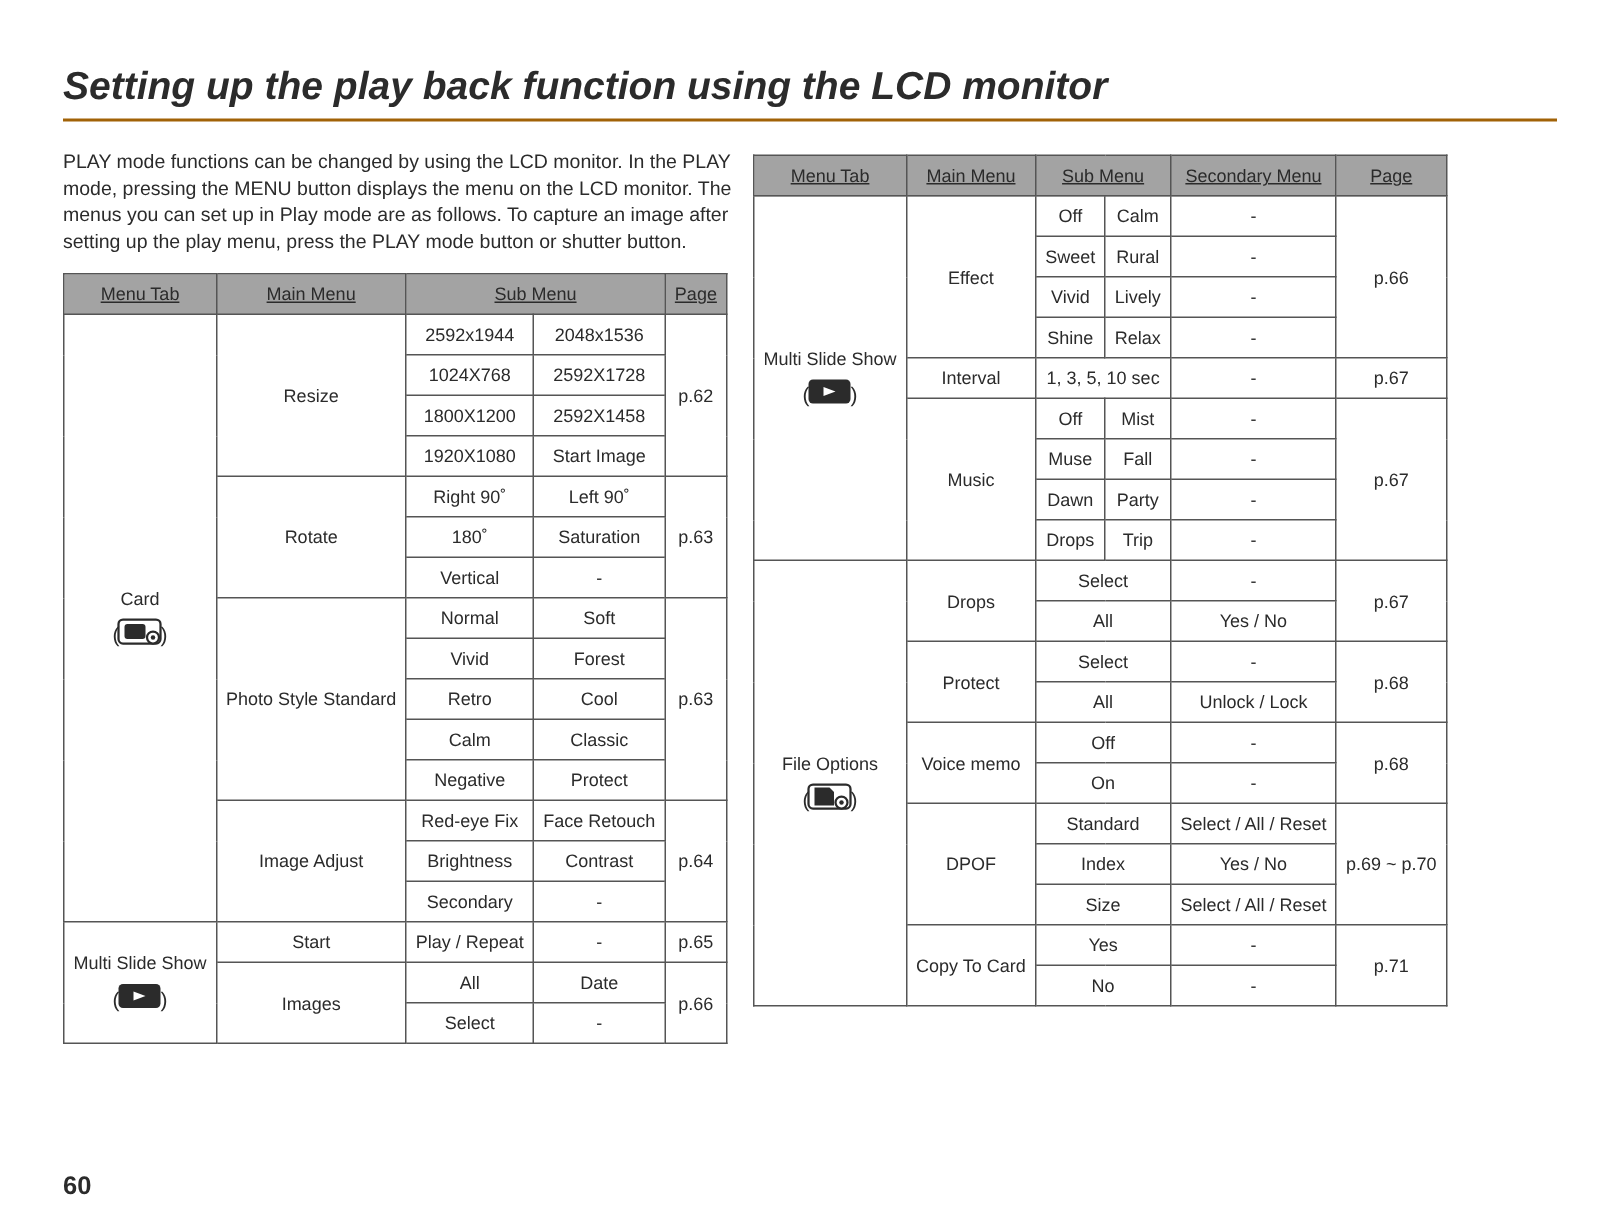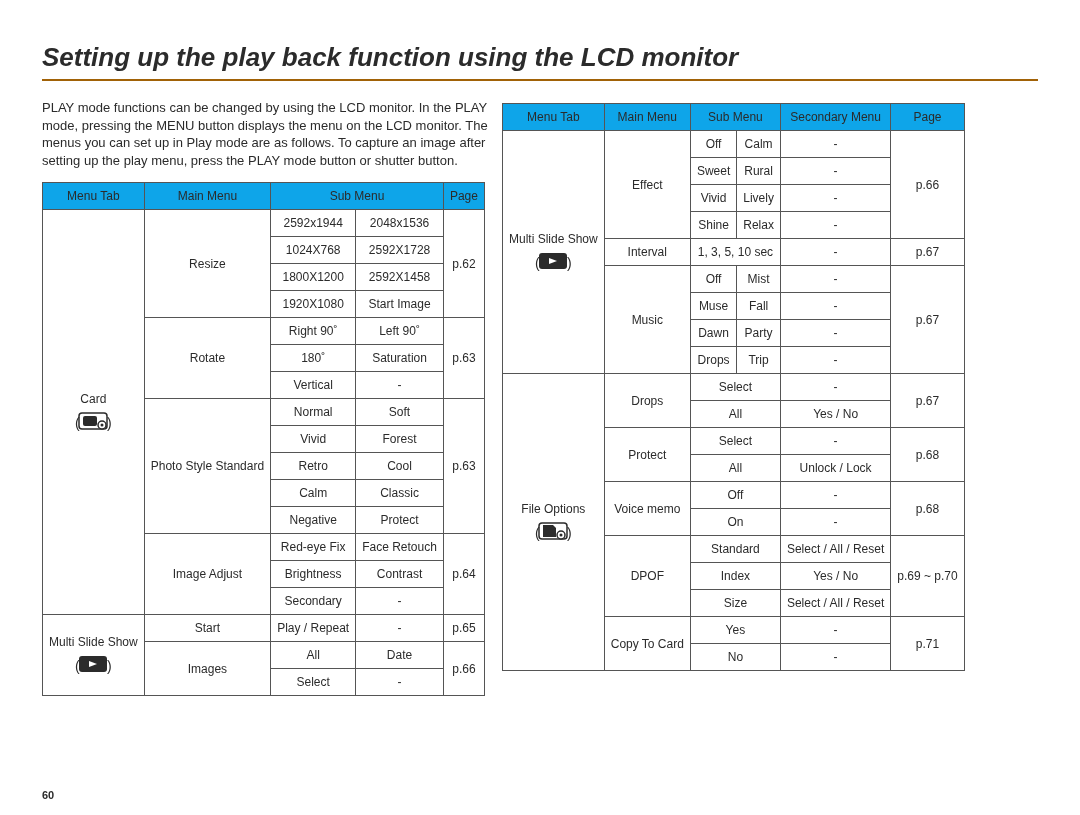--- a/index.html
+++ b/index.html
@@ -4,22 +4,22 @@
 <style>
   html,body { margin:0; padding:0; font-family: Arial, Helvetica, sans-serif; color:#2b2b2b; background:#fff; }
   .page { width:1080px; height:815px; box-sizing:border-box; padding:42px 42px 0 42px; position:relative; }
   .title { font-size:26px; font-style:italic; font-weight:700; border-bottom:2px solid #a16207; padding-bottom:6px; }
   .intro { font-size:13px; line-height:1.35; margin-top:18px; width:460px; }
   .tables { display:flex; align-items:flex-start; }
   .lefttbl { margin-top:10px; }
   .righttbl { margin-top:22px; }
   table { border-collapse:collapse; font-size:12px; }
   th, td { border:1px solid #555; padding:3px 6px; text-align:center; height:20px; }
-  th { background:#0ea5e9; font-weight:400; }
-  .pagenum { position:absolute; left:42px; bottom:14px; font-size:11px; font-weight:700; }
+  th { background:#a3a3a3; font-weight:400;text-decoration:underline; }
+  .pagenum { position:absolute; left:42px; bottom:14px; font-size:17px; font-weight:700; }
   td.tab { font-size:12px; line-height:1.3; }
   .iconbox { display:inline-block; margin-top:2px; }
   svg { vertical-align:middle; }
 </style>
 </head>
 <body>
 
 <div class="page">
   <div class="title">Setting up the play back function using the LCD monitor</div>
 

